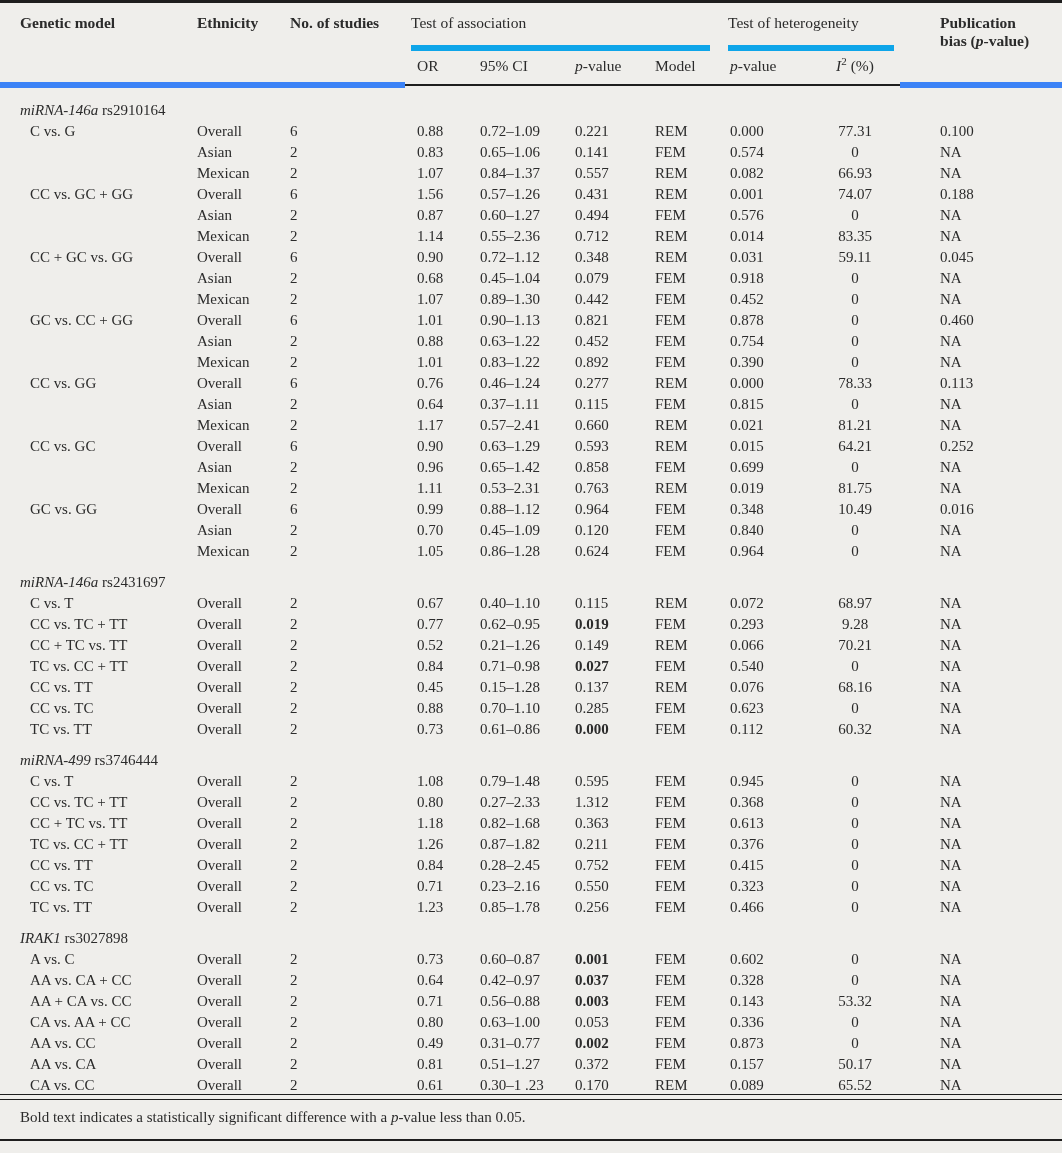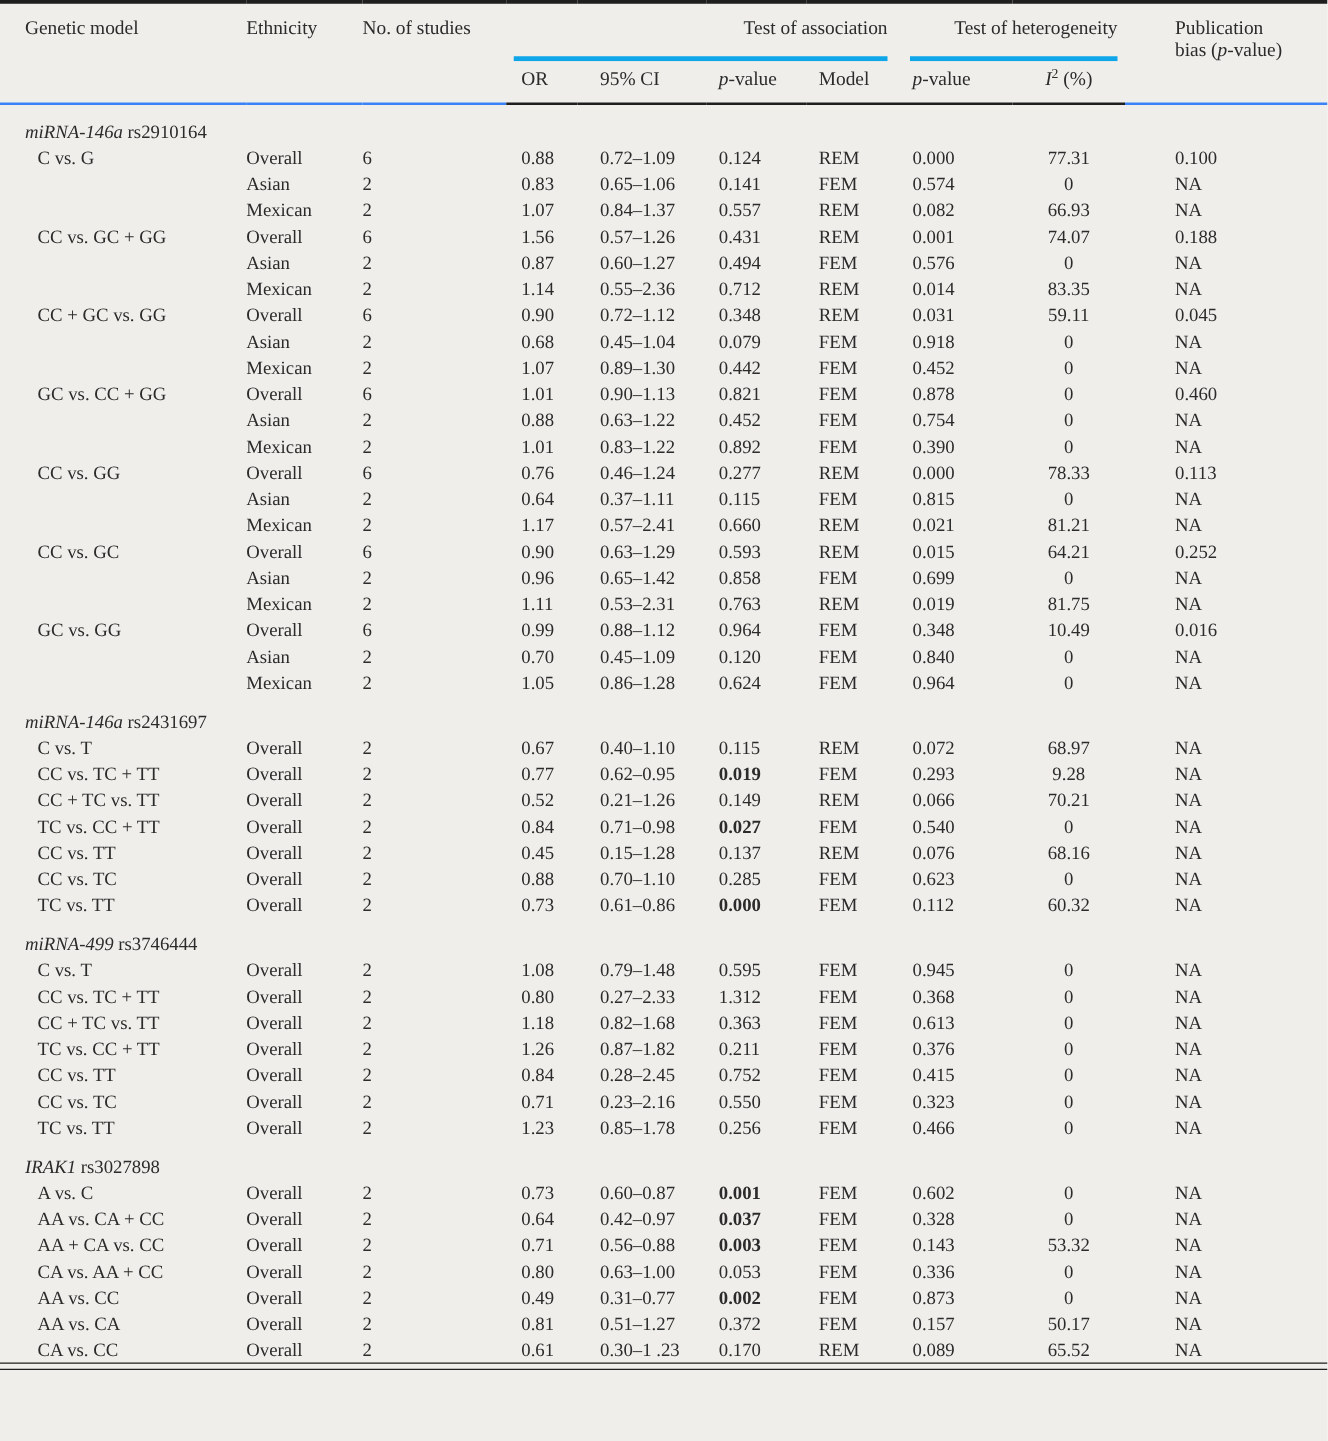--- a/index.html
+++ b/index.html
@@ -25,26 +25,26 @@
   th, td {
     text-align: left;
     vertical-align: bottom;
     white-space: nowrap;
     overflow: hidden;
     padding: 0;
     font-weight: normal;
   }
   thead th { font-size: 15.5px; }
   tr.hrow1 th { vertical-align: top; padding-top: 11px; }
-  tr.hrow1 th.h-span { border-bottom: 2px solid #3b82f6; }
+  tr.hrow1 th.h-span { border-bottom: 6px solid #3b82f6; font-weight: bold; }
   th.group { padding-top: 11px; }
   .grp-inner {
-    text-align: right;
+    text-align: left;
     padding-bottom: 13px;
-    border-bottom: 4px solid #0ea5e9;
+    border-bottom: 6px solid #0ea5e9;
   }
   .grp-assoc .grp-inner { margin-left: 6px; margin-right: 10px; }
   .grp-het .grp-inner  { margin-left: 8px; margin-right: 6px; }
   tr.hrow2 th {
     border-bottom: 2px solid #1e1e1e;
     padding-top: 4px;
     padding-bottom: 9px;
     vertical-align: bottom;
   }
   tbody td { height: 21px; font-size: 15px; }
@@ -116,21 +116,21 @@
     <tbody>
         <tr class="section-row">
           <td colspan="10" class="c1s"><i>miRNA-146a</i> <span>rs2910164</span></td>
         </tr>
         <tr>
           <td class="c1">C vs. G</td>
           <td class="">Overall</td>
           <td class="">6</td>
           <td class="c4">0.88</td>
           <td class="c5">0.72–1.09</td>
-          <td class="c6">0.124</td>
+          <td class="c6">0.221</td>
           <td class="c7">REM</td>
           <td class="c8">0.000</td>
           <td class="c9">77.31</td>
           <td class="c10">0.100</td>
         </tr>
         <tr>
           <td class="c1"></td>
           <td class="">Asian</td>
           <td class="">2</td>
           <td class="c4">0.83</td>
@@ -628,13 +628,16 @@
           <td class="c7">REM</td>
           <td class="c8">0.089</td>
           <td class="c9">65.52</td>
           <td class="c10">NA</td>
         </tr>
       </tbody>
   </table>
 
   <div class="rule r1"></div>
   <div class="rule r2"></div>
+  <div class="footnote">
+    <span>Bold text indicates a statistically significant difference with a </span><i>p</i><span>-value less than 0.05.</span>
+  </div>
 </div>
 
 </body></html>

